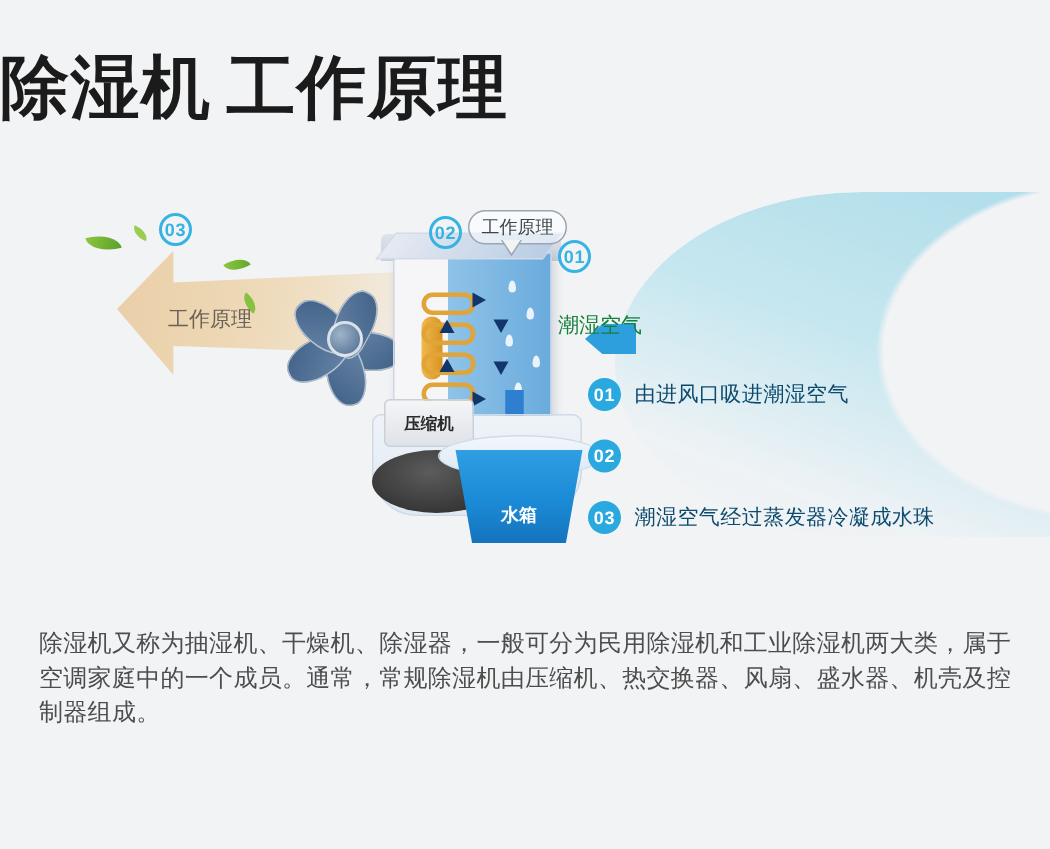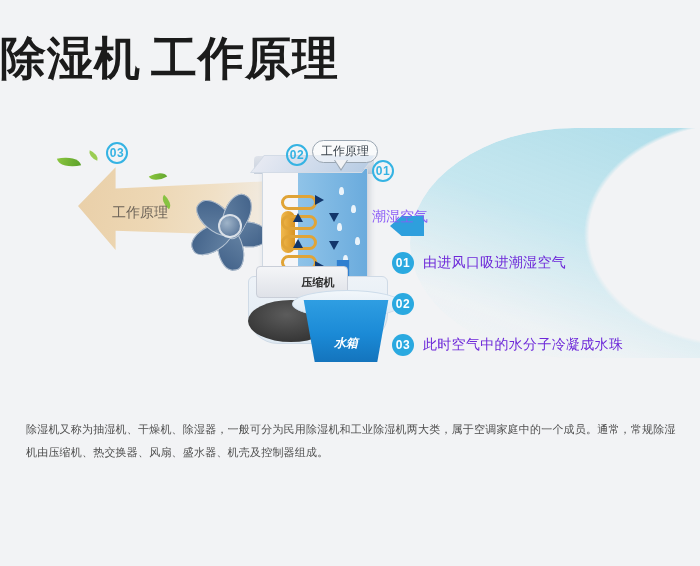--- a/index.html
+++ b/index.html
@@ -157,36 +157,36 @@
   .base-body {
     position: absolute; left: 0px; top: 126px; width: 138px; height: 66px;
     background: linear-gradient(180deg,#eef3f8,#dfe9f2);
     border: 1px solid #cfdae6;
     border-radius: 6px 6px 30px 30px;
   }
   .compressor {
     position: absolute; left: 8px; top: 116px; width: 58px; height: 30px;
     background: linear-gradient(180deg,#f4f5f7,#dfe2e8);
     border: 1px solid #c9ced8; border-radius: 4px;
-    display: flex; align-items: center; justify-content: center; padding-left: 32px;
+    display: flex; align-items: center; justify-content: center;
   }
   .compressor .lbl { font-size: 11px; font-weight: bold; color: #2b2b2b; white-space: nowrap; }
   .base-disc {
     position: absolute; left: 0px; top: 150px; width: 86px; height: 42px;
     background: radial-gradient(ellipse at 45% 35%, #5c5c5c, #262626);
     border-radius: 50%;
   }
   .tank {
     position: absolute; left: 52px; top: 150px; width: 92px; height: 62px;
     background: linear-gradient(180deg,#2f9ee2 0%, #1b8ad6 55%, #1474bd 100%);
     clip-path: polygon(4% 0, 96% 0, 84% 100%, 16% 100%);
     display: flex; align-items: flex-end; justify-content: center;
     box-shadow: 0 4px 10px rgba(20,90,160,.35);
   }
-  .tank .lbl { font-size: 12px; font-weight: bold; color: #ffffff; margin-bottom: 10px; font-style: italic; }
+  .tank .lbl { font-size: 12px; font-weight: bold; color: #ffffff; margin-bottom: 10px; }
   .tank-lip {
     position: absolute; left: 44px; top: 140px; width: 108px; height: 26px;
     background: linear-gradient(180deg,#f2f7fb,#dbe8f3);
     border: 1px solid #cddcea; border-radius: 50%;
   }
 
   
   .badge {
     display: inline-flex; align-items: center; justify-content: center;
     width: 22px; height: 22px; border-radius: 50%;
@@ -217,38 +217,38 @@
     border-left: 7px solid transparent; border-right: 7px solid transparent;
     border-top: 11px solid #9aa6b2;
   }
   .callout-tail::after {
     content: ""; position: absolute; left: -6px; top: -11px;
     border-left: 6px solid transparent; border-right: 6px solid transparent;
     border-top: 9px solid #f2f3f5;
   }
 
   .mark-01 { left: 372px; top: 40px; }
-  .cap-01  { position: absolute; left: 372px; top: 88px; font-size: 14px; color: #8b5cf6; white-space: nowrap; }
+  .cap-01  { position: absolute; left: 372px; top: 88px; font-size: 14px; color: #15803d; white-space: nowrap; }
 
   
   .legend { position: absolute; left: 392px; top: 252px; width: 300px; }
   .legend-row {
     display: flex; align-items: center; margin-bottom: 19px;
   }
   .legend-row .badge { margin-right: 9px; flex: none; }
   .legend-row .txt {
-    font-size: 14px; color: #6d28d9; white-space: nowrap; letter-spacing: .3px;
+    font-size: 14px; color: #0c4a6e; white-space: nowrap; letter-spacing: .3px;
   }
 
   
   .paras {
     position: absolute; left: 26px; top: 418px; width: 650px;
   }
   .para {
-    font-size: 11px; line-height: 23px; color: #4d4d4d;
+    font-size: 16px; line-height: 23px; color: #4d4d4d;
     margin: 0 0 18px 0; letter-spacing: .2px;
   }
 </style>
 </head>
 <body>
 
 <div class="page">
 
   <div class="title">
     <span class="t-main">除湿机</span><span class="t-sub">工作原理</span>
@@ -334,21 +334,21 @@
   <div class="legend">
     <div class="legend-row">
       <span class="badge badge-solid">01</span>
       <span class="txt">由进风口吸进潮湿空气</span>
     </div>
     <div class="legend-row">
       <span class="badge badge-solid">02</span>
     </div>
     <div class="legend-row">
       <span class="badge badge-solid">03</span>
-      <span class="txt">此时空气中的水分子冷凝成水珠</span>
+      <span class="txt">潮湿空气经过蒸发器冷凝成水珠</span>
     </div>
   </div>
 
   <div class="paras">
     <p class="para">除湿机又称为抽湿机、干燥机、除湿器，一般可分为民用除湿机和工业除湿机两大类，属于空调家庭中的一个成员。通常，常规除湿机由压缩机、热交换器、风扇、盛水器、机壳及控制器组成。</p>
   </div>
 
 </div>
 
 </body></html>

